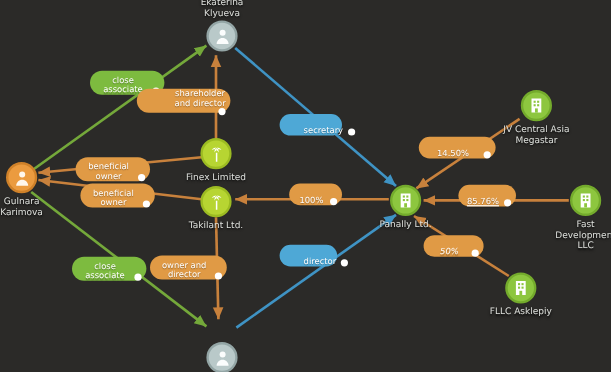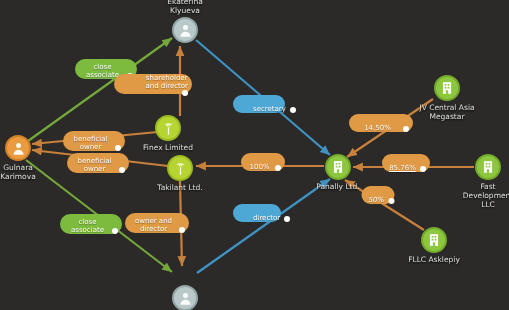--- a/index.html
+++ b/index.html
@@ -121,21 +121,21 @@
   <div class="disc">
     <svg width="15" height="15" viewBox="0 0 24 24" fill="#fbfdfd">
       <circle cx="12" cy="7" r="4"></circle>
       <path d="M4 22c0-4.4 3.6-8 8-8s8 3.6 8 8z"></path>
     </svg>
   </div>
   <div class="caption below">Gayane
 Avakyan</div>
 </div>
 
-<div class="node offshore" style="left:168px;top:128px;">
+<div class="node offshore" style="left:180px;top:128px;">
   <div class="disc">
     <svg width="15" height="15" viewBox="0 0 24 24" fill="#ffffff">
       <path d="M11 10h2v12h-2z"></path>
       <path d="M12 3c3.2 0 5.6 1.6 6.4 3.4-1.6-1-3.6-1.2-5-.5C14.9 4.9 13.6 3.9 12 3z"></path>
       <path d="M12 3c-3.2 0-5.6 1.6-6.4 3.4 1.6-1 3.6-1.2 5-.5C9.1 4.9 10.4 3.9 12 3z"></path>
       <path d="M12 3.4c2 1.5 3 3.9 2.9 6.3-1-1.6-1.9-2.4-2.9-2.9z"></path>
       <path d="M12 3.4c-2 1.5-3 3.9-2.9 6.3 1-1.6 1.9-2.4 2.9-2.9z"></path>
     </svg>
   </div>
   <div class="caption below">Finex Limited</div>
@@ -267,16 +267,16 @@
 <div class="pill orange" style="left:381px;top:123px;width:64px;">
   <span class="txt">14.50%</span>
   <span class="dot"></span>
 </div>
 
 <div class="pill orange" style="left:406px;top:163px;width:48px;text-decoration:underline;">
   <span class="txt">85.76%</span>
   <span class="dot"></span>
 </div>
 
-<div class="pill orange" style="left:378px;top:195px;width:33px;font-style:italic;">
+<div class="pill orange" style="left:378px;top:205px;width:50px;font-style:italic;">
   <span class="txt">50%</span>
   <span class="dot"></span>
 </div>
 
 </body></html>

